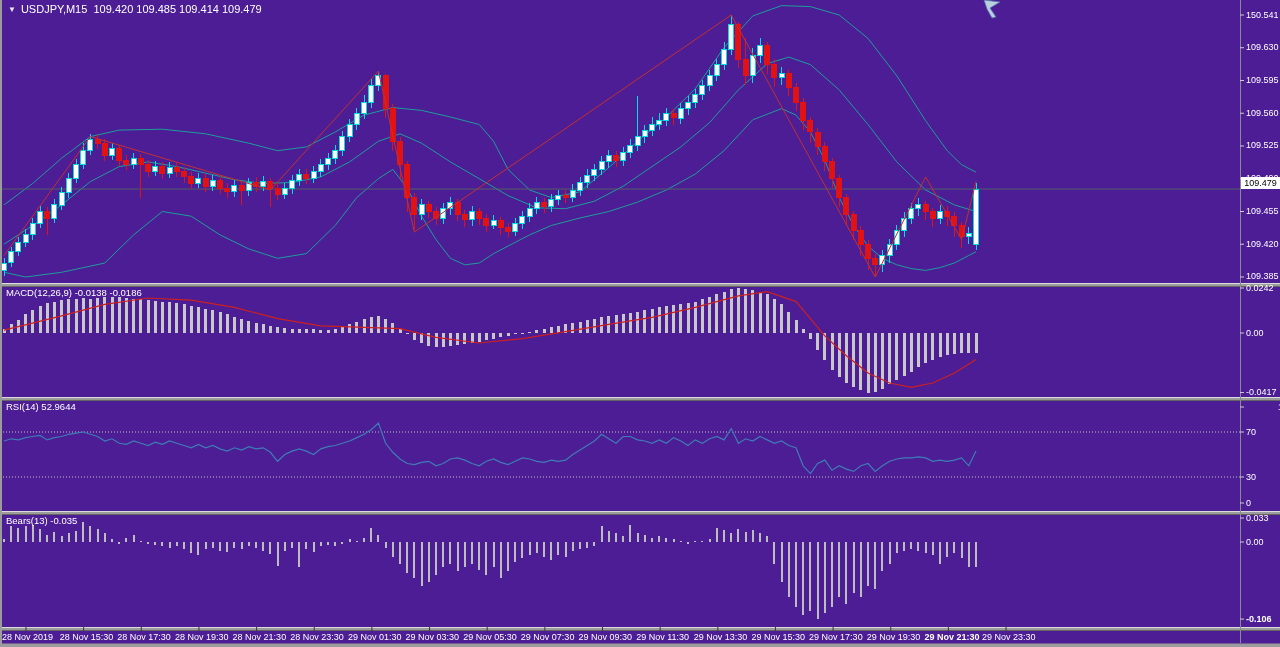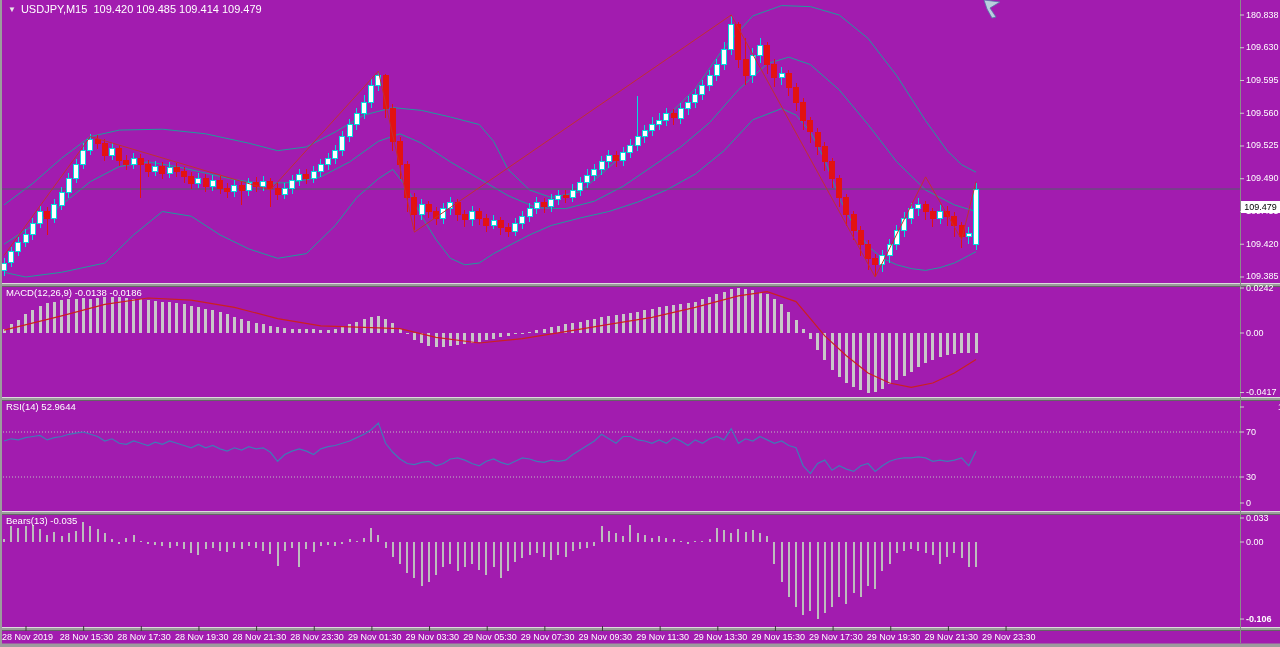--- a/index.html
+++ b/index.html
@@ -1,16 +1,16 @@
 <!DOCTYPE html>
 <html><head>
 <meta charset="utf-8">
 <style>
   html,body{margin:0;padding:0;background:#1a1a1a;}
-  #win{position:relative;width:1280px;height:647px;background:#a21caf;overflow:hidden;
+  #win{position:relative;width:1280px;height:647px;background:#4c1d95;overflow:hidden;
        font-family:"Liberation Sans",sans-serif;}
   #plot{position:absolute;left:0;top:0;}
   .ovl{position:absolute;color:#fff;white-space:nowrap;}
   #title{left:8px;top:3px;font-size:11px;color:#fff;}
   #title .dd{font-size:8px;position:relative;top:-1px;margin-right:5px;color:#e8e8e8;}
   .plabel{font-size:9.5px;color:#fff;}
   .tick{position:absolute;font-size:9px;color:#fff;left:1246px;}
   .ttick{position:absolute;font-size:9px;color:#fff;top:632px;}
   #pricebox{position:absolute;left:1241px;width:39px;height:12px;background:#fff;color:#000;
             font-size:9px;line-height:12px;text-align:center;}
@@ -640,21 +640,21 @@
 
   <div id="title" class="ovl">
     <span class="dd">▼</span><span>USDJPY,M15</span>&nbsp;&nbsp;<span>109.420 109.485 109.414 109.479</span>
   </div>
 
   <div class="ovl plabel" style="left:6px;top:287px">MACD(12,26,9) -0.0138 -0.0186</div>
   <div class="ovl plabel" style="left:6px;top:401px">RSI(14) 52.9644</div>
   <div class="ovl plabel" style="left:6px;top:515px">Bears(13) -0.035</div>
 
   <div id="price-axis">
-      <div class="tick" style="top: 9.5px;">180.838</div>
+      <div class="tick" style="top: 9.5px;">150.541</div>
       <div class="tick" style="top: 42.2495px;">109.630</div>
       <div class="tick" style="top: 74.999px;">109.595</div>
       <div class="tick" style="top: 107.749px;">109.560</div>
       <div class="tick" style="top: 140.498px;">109.525</div>
       <div class="tick" style="top: 173.248px;">109.490</div>
       <div class="tick" style="top: 205.997px;">109.455</div>
       <div class="tick" style="top: 238.746px;">109.420</div>
       <div class="tick" style="top: 271.496px;">109.385</div>
     </div>
   <div id="indicator-axes">
@@ -679,18 +679,18 @@
       <div class="ttick" style="left: 347.9px;">29 Nov 01:30</div>
       <div class="ttick" style="left: 405.55px;">29 Nov 03:30</div>
       <div class="ttick" style="left: 463.2px;">29 Nov 05:30</div>
       <div class="ttick" style="left: 520.85px;">29 Nov 07:30</div>
       <div class="ttick" style="left: 578.5px;">29 Nov 09:30</div>
       <div class="ttick" style="left: 636.15px;">29 Nov 11:30</div>
       <div class="ttick" style="left: 693.8px;">29 Nov 13:30</div>
       <div class="ttick" style="left: 751.45px;">29 Nov 15:30</div>
       <div class="ttick" style="left: 809.1px;">29 Nov 17:30</div>
       <div class="ttick" style="left: 866.75px;">29 Nov 19:30</div>
-      <div class="ttick" style="left: 924.4px;">29 Nov 21:30</div>
+      <div class="ttick" style="left: 924.4px; font-weight: bold;">29 Nov 21:30</div>
       <div class="ttick" style="left: 982.05px;">29 Nov 23:30</div>
     </div>
 
-  <div id="pricebox" style="top: 201px;">109.479</div>
+  <div id="pricebox" style="top: 177px;">109.479</div>
 </div>
 
 </body></html>

